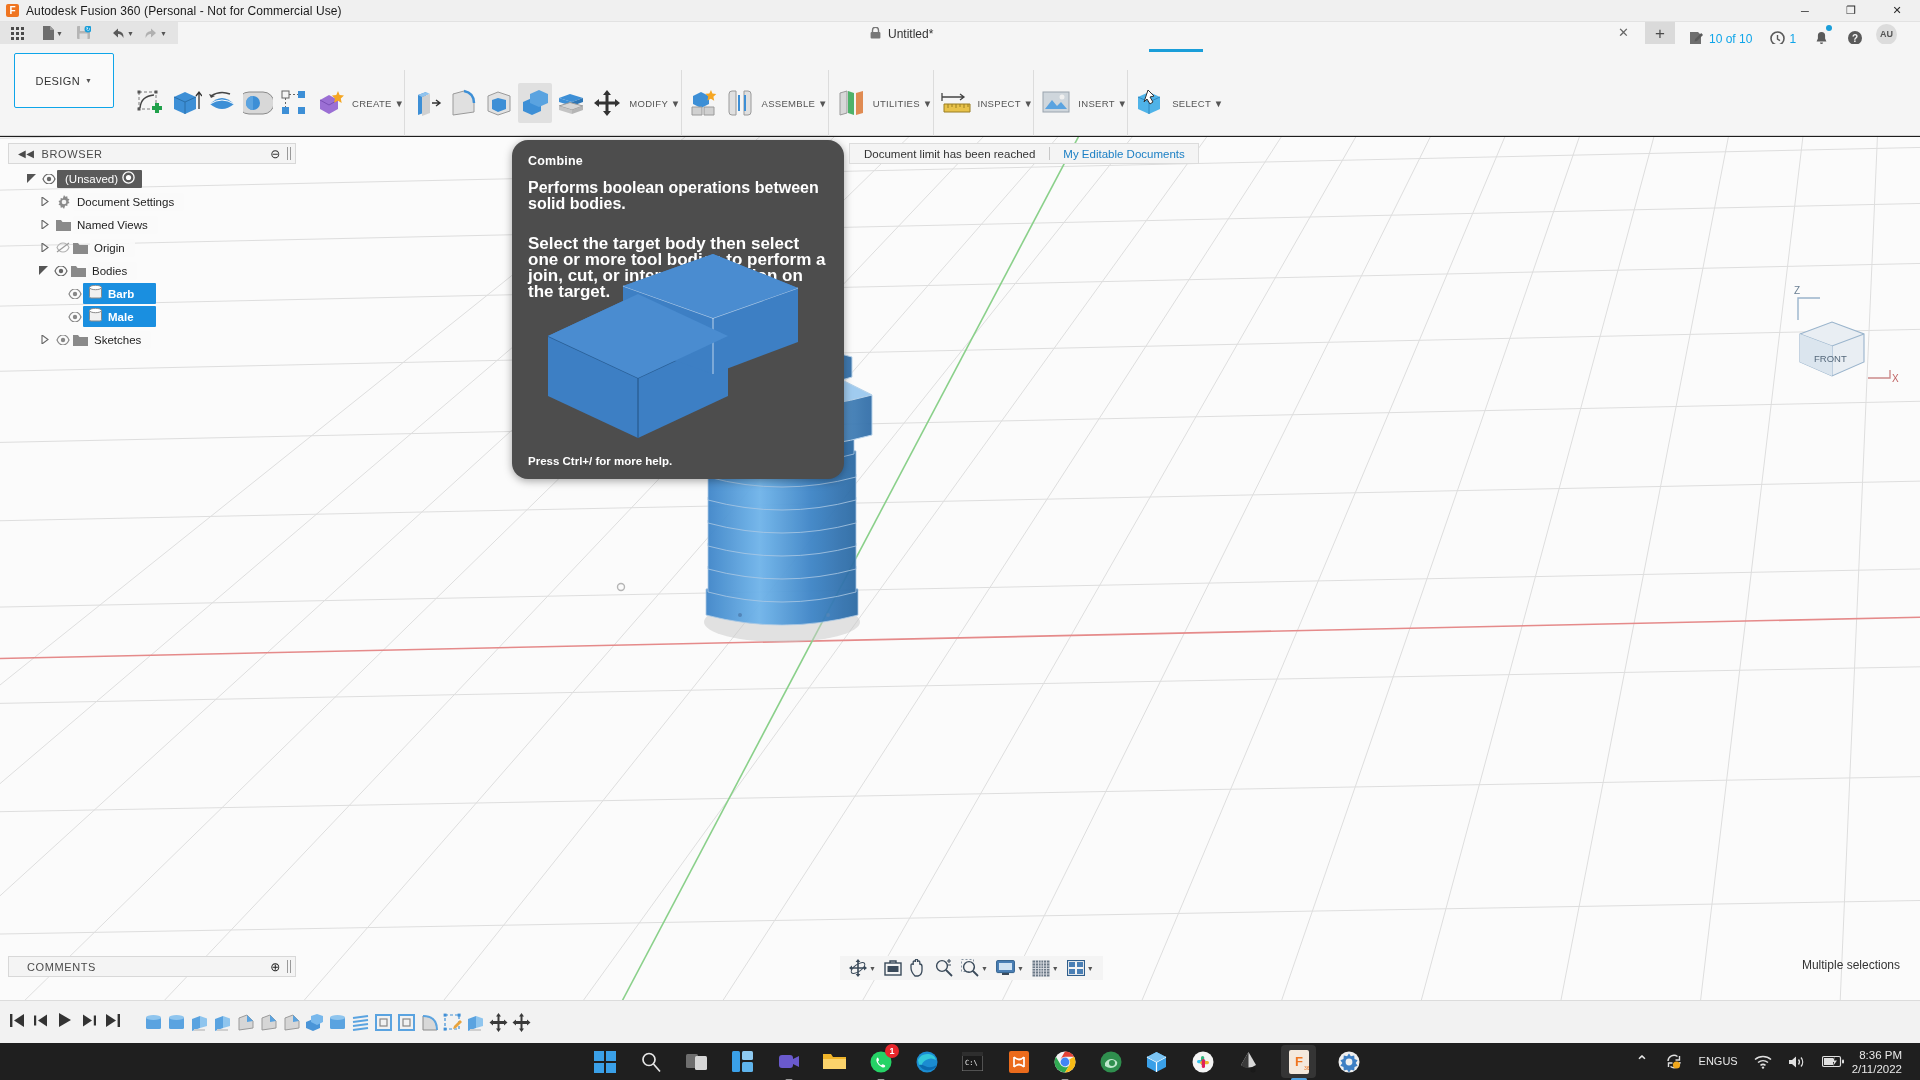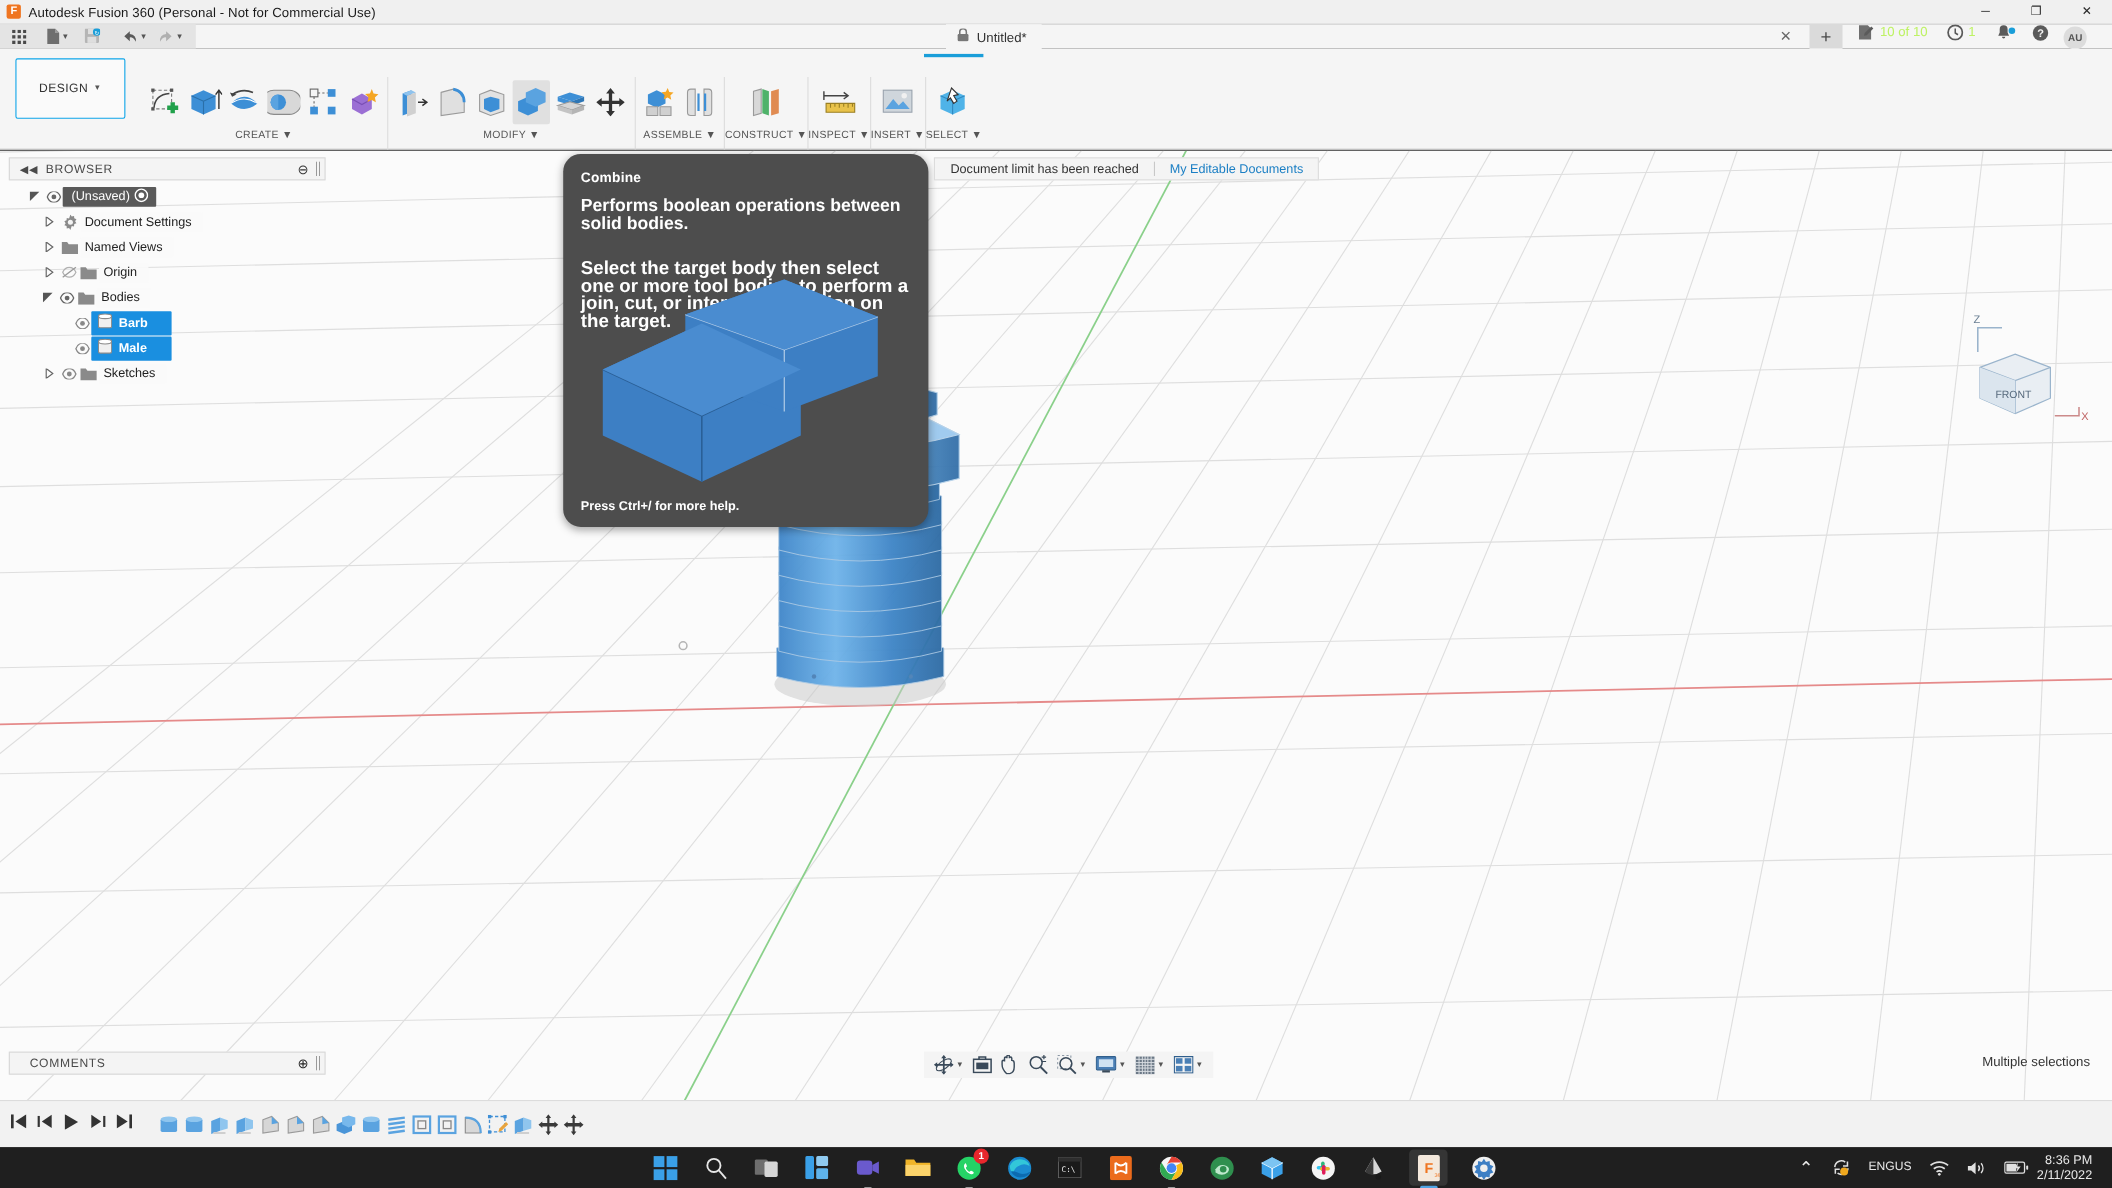--- a/index.html
+++ b/index.html
@@ -52,21 +52,21 @@
   .tab-close { position: absolute; left: 1618px; top: 3px; font-size: 13px; color: #666; pointer-events: auto; }
   .tab-plus {
     position: absolute; left: 1645px; top: 0; width: 30px; height: 24px;
     background: #dadada; display: flex; align-items: center; justify-content: center;
     font-size: 17px; color: #4a4a4a; pointer-events: auto;
   }
   .qat-right {
     position: absolute; left: 1680px; top: 22px; height: 24px;
     display: flex; align-items: center; gap: 0px;
   }
-  .qr-item { display: flex; align-items: flex-start; gap: 4px; padding: 0 9px; height: 24px; font-size: 12px; color: #bef264; }
+  .qr-item { display: flex; align-items: flex-end; gap: 4px; padding: 0 9px; height: 24px; font-size: 12px; color: #0ea5e9; }
   .avatar {
     width: 21px; height: 21px; border-radius: 50%; background: #dcdcdc;
     color: #555; font-size: 9px; font-weight: bold;
     display: flex; align-items: center; justify-content: center; margin-left: 4px;
   }
   .dot-badge {
     position: absolute; width: 6px; height: 6px; border-radius: 50%;
     background: #1a9ed9; right: 6px; top: 3px;
   }
 
@@ -85,21 +85,21 @@
   .rtab {
     font-size: 11px; color: #4a4a4a; letter-spacing: .5px;
     padding: 2px 0 5px 0; text-align: center; position: relative;
   }
   .rtab.active { color: #1a9ed9; }
   .rtab.active::after {
     content: ""; position: absolute; left: 50%; transform: translateX(-50%);
     bottom: 0; width: 56px; height: 3px; background: #1a9ed9;
   }
   .groups { position: absolute; left: 128px; top: 26px; display: flex; align-items: flex-start; height: 66px; }
-  .rgroup { display: flex; flex-direction: column; align-items: center; height: 66px; position: relative; }
+  .rgroup { display: flex; flex-direction: row; align-items: center; height: 66px; position: relative; }
   .rgroup + .rgroup { border-left: 1px solid #dcdcdc; }
   .rg-icons { display: flex; align-items: center; height: 46px; padding: 0 4px; }
   .rg-label { font-size: 9.5px; color: #555; letter-spacing: .3px; white-space: nowrap; margin-top: 1px; }
   .ricon {
     width: 34px; height: 40px; display: flex; align-items: center; justify-content: center;
     margin: 0 1px;
   }
   .ricon.sel { background: #e0e0e0; border-radius: 2px; }
 
   
@@ -462,21 +462,21 @@
       <div class="rgroup">
         <div class="rg-icons">
           <div class="ricon">
             <svg width="30" height="30" viewBox="0 0 30 30">
               <path d="M4 5 L11 3 L11 25 L4 27Z" fill="#d8d8d8" stroke="#9a9a9a"></path>
               <path d="M12 3 L18 5 L18 27 L12 25Z" fill="#4fb26a"></path>
               <path d="M20 5 L27 3 L27 25 L20 27Z" fill="#e08b52"></path>
             </svg>
           </div>
         </div>
-        <div class="rg-label"><span>CONSTRUCT</span> ▼</div>
+        <div class="rg-label"><span>UTILITIES</span> ▼</div>
       </div>
 
       <div class="rgroup">
         <div class="rg-icons">
           <div class="ricon">
             <svg width="32" height="26" viewBox="0 0 32 26">
               <path d="M2 3 v8 M2 7 h22 M20 4 l4 3 -4 3" stroke="#444" stroke-width="1.3" fill="none"></path>
               <path d="M4 14 h26 v8 H4Z" fill="#e8c24a" stroke="#9a7f22"></path>
               <g stroke="#9a7f22">
                   <path d="M8 14v4M12 14v3M16 14v4M20 14v3M24 14v4M28 14v3"></path>

